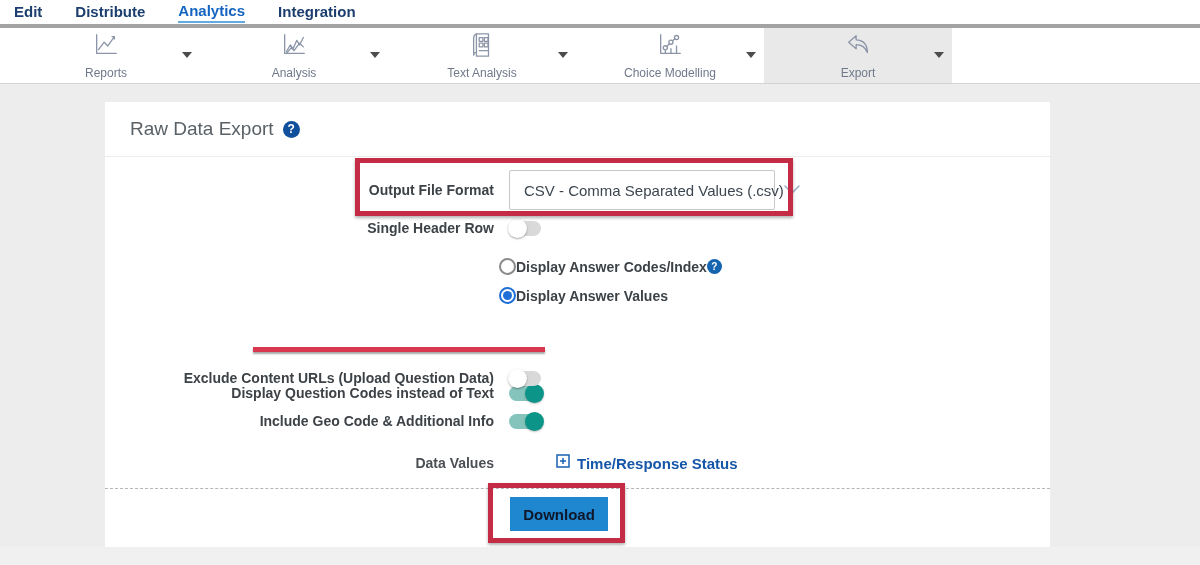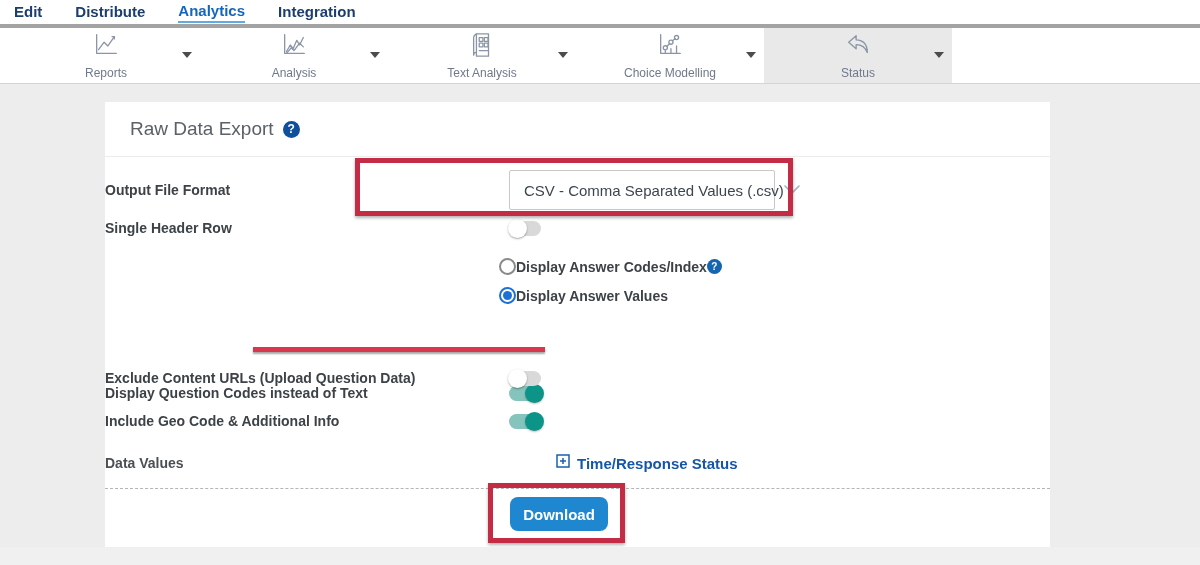--- a/index.html
+++ b/index.html
@@ -28,21 +28,21 @@
   .panel { position:absolute; left:105px; top:102px; width:945px; height:445px; background:#fff; }
   .panel-header { height:55px; border-bottom:1px solid #ececec; display:flex; align-items:center;
                   gap:9px; padding-left:25px; }
   .page-title { font-size:19px; color:#5a6167; }
   .help-badge { width:17px; height:17px; border-radius:50%; background:#0f4f9b; color:#fff;
                 font-size:12px; font-weight:bold; display:flex; align-items:center; justify-content:center;
                 cursor:pointer; }
   .help-badge.small { width:15px; height:15px; font-size:10px; background:#1564b0; }
 
   .frow { position:absolute; left:0; display:flex; align-items:center; }
-  .lbl { width:389px; text-align:left; font-weight:bold; font-size:14px; color:#3d4247;
+  .lbl { width:389px; text-align:right; font-weight:bold; font-size:14px; color:#3d4247;
          margin-right:15px; white-space:nowrap; }
 
   
   .dropdown { width:266px; height:40px; border:1px solid #c8c8c8; background:#fff; border-radius:2px;
               display:flex; align-items:center; justify-content:space-between; padding:0 12px 0 14px;
               cursor:pointer; }
   .dropdown .dd-value { font-size:15px; color:#3c4650; white-space:nowrap; }
 
   
   .toggle { position:relative; width:36px; height:15px; cursor:pointer; flex:0 0 auto; }
@@ -60,21 +60,21 @@
   .radio.selected::after { content:""; position:absolute; left:2px; top:2px; width:9px; height:9px;
            border-radius:50%; background:#1f6fd8; }
   .radio-label { font-size:14px; font-weight:bold; color:#3d4247; }
 
   
   .filter-link { display:flex; align-items:center; gap:7px; cursor:pointer;padding-left:47px; }
   .filter-link .link-text { font-size:15px; font-weight:bold; color:#1656a8; }
 
   
   .download-btn { position:absolute; left:405px; top:395px; width:98px; height:34px; background:#1f86d0;
-                  border:none; border-radius:8px; color:#ffffff; font-size:15px; font-weight:bold;
+                  border:none; border-radius:0; color:#0f172a; font-size:15px; font-weight:bold;
                   font-family:"Liberation Sans", sans-serif; cursor:pointer; }
 
   
   .anno-box { position:absolute; border:5px solid #c42b45; box-shadow:0 2px 3px rgba(0,0,0,.3);
               pointer-events:none; }
   .anno-box.format { left:250px; top:56px; width:438px; height:58px; }
   .anno-box.download { left:383px; top:381px; width:137px; height:60px; }
   .anno-underline { position:absolute; left:148px; top:245px; width:292px; height:5px; background:#d8374f;
               box-shadow:0 2px 2px rgba(0,0,0,.35); pointer-events:none; }
 
@@ -143,21 +143,21 @@
     </span>
     <span class="tb-label">Choice Modelling</span>
     <span class="caret"></span>
   </div>
   <div class="tb-item active">
     <span>
       <svg width="30" height="28" viewBox="0 0 32 30">
           <path d="M14 5 L6 12 L14 19 V14.5 C20 14.5 24 17.5 26 23 C26 14 21 9.8 14 9.5 Z"></path>
         </svg>
     </span>
-    <span class="tb-label">Status</span>
+    <span class="tb-label">Export</span>
     <span class="caret"></span>
   </div>
 </div>
 
 <div class="panel">
 
   <div class="panel-header">
     <span class="page-title">Raw Data Export</span>
     <span class="help-badge">?</span>
   </div>

